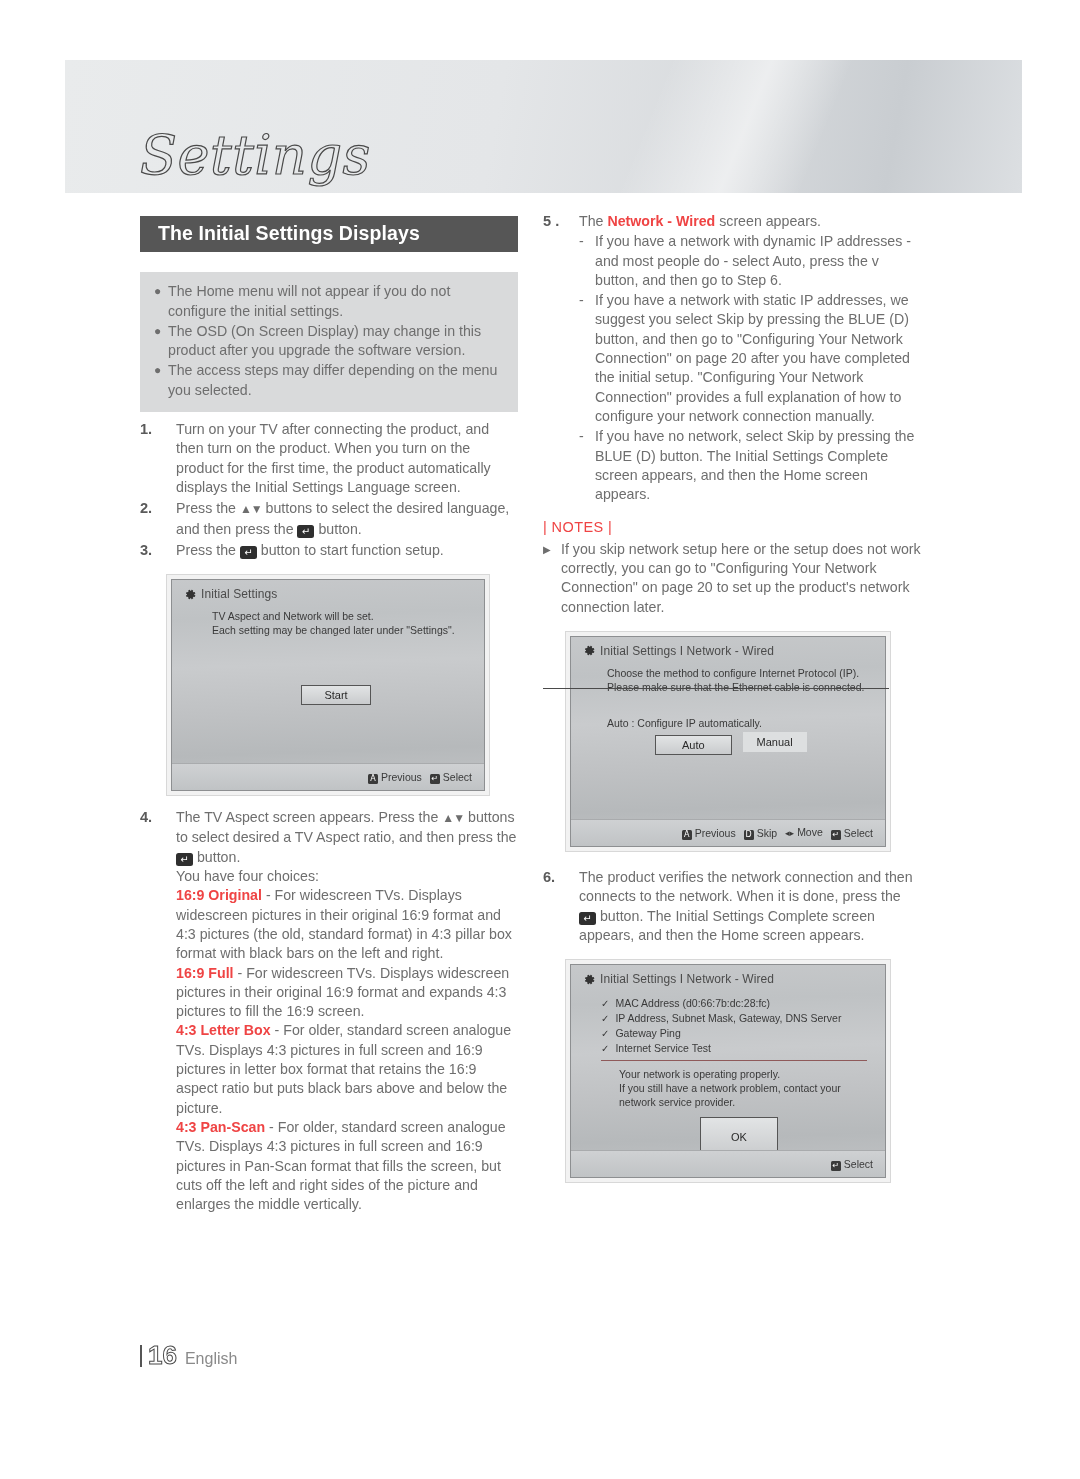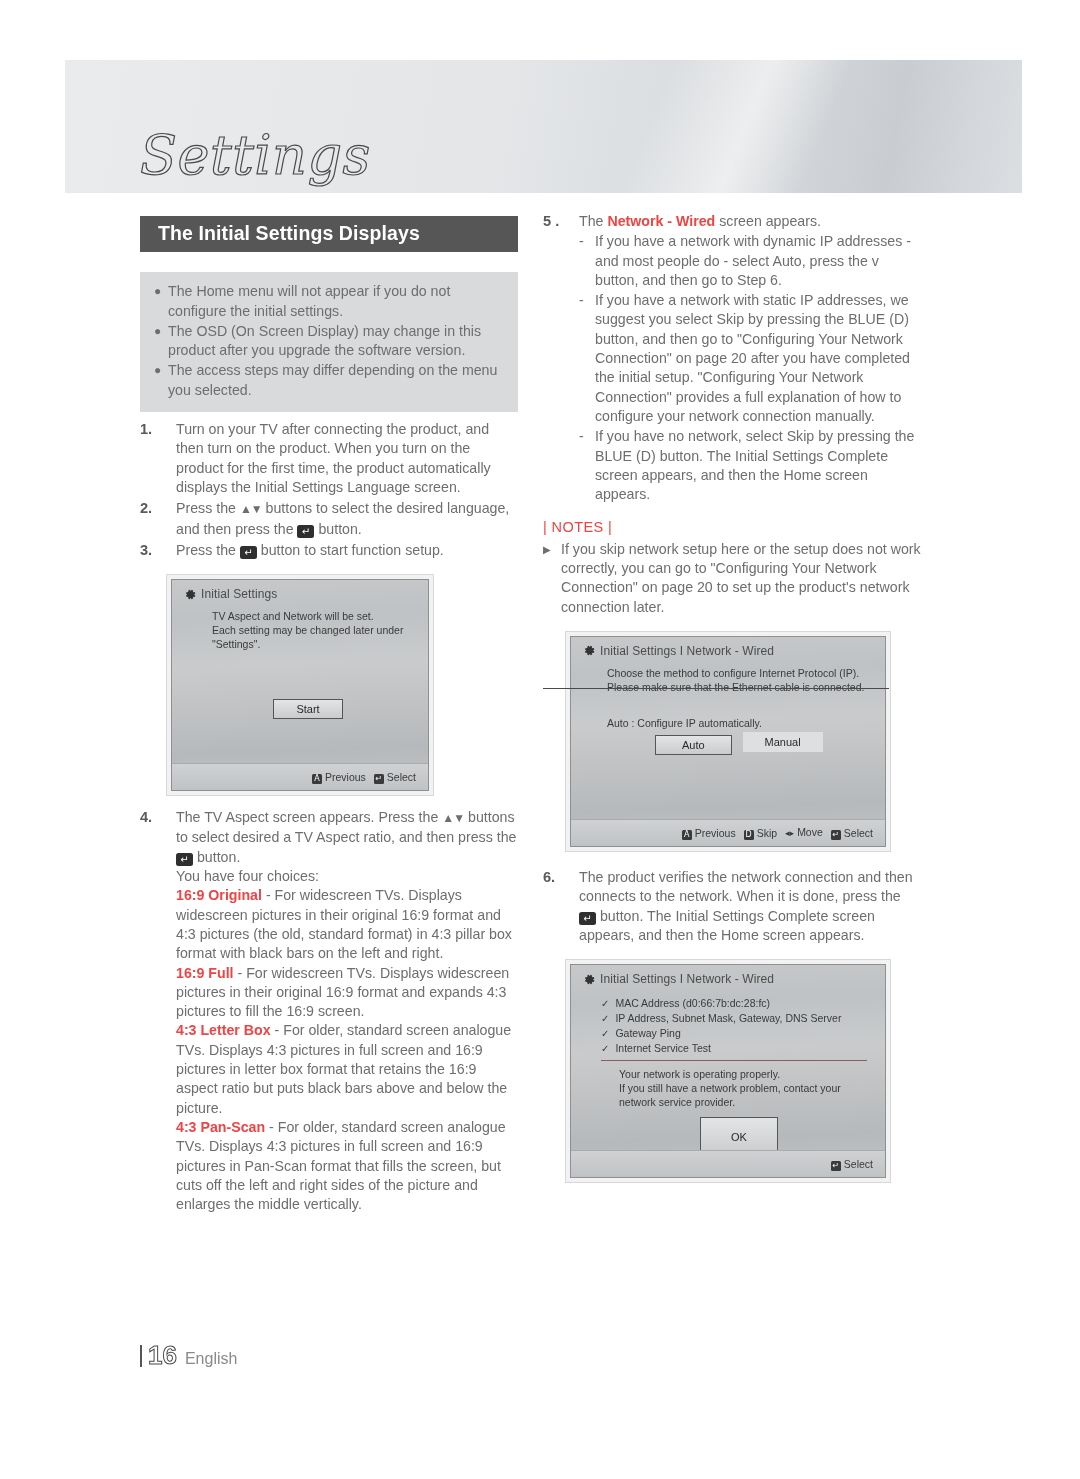--- a/index.html
+++ b/index.html
@@ -215,21 +215,21 @@
     background: linear-gradient(180deg, #e2e4e5, #c9cbcd);
     padding: 2px 22px;
     font-size: 11px;
     color: #2a2a2a;
     text-align: center;
   }
   .osd-btn-flat {
     display: inline-block;
     background: #dddfe0;
     border: none;
-    padding: 3px 22px;
+    padding: 3px 14px;
     font-size: 11px;
     color: #2a2a2a;
   }
 
   .strike-line {
     position: absolute;
     height: 1px;
     background: #4a4a4a;
   }
   .check { margin-right: 6px; color: #3a3a3a; font-size: 10px; }
@@ -302,21 +302,21 @@
   <div class="step step-tight">
     <div class="step-num">2.</div>
     <div class="step-body"><span>Press the </span><span class="arrows">▲▼</span><span> buttons to select the desired language, and then press the </span><span class="key">↵</span><span> button.</span></div>
   </div>
 
   <div class="step step-tight">
     <div class="step-num">3.</div>
     <div class="step-body"><span>Press the </span><span class="key">↵</span><span> button to start function setup.</span></div>
   </div>
 
-  <div class="tv-outer" style="margin:14px 0 0 26px; width:268px;">
+  <div class="tv-outer" style="margin:14px 0 0 26px; width:324px;">
     <div class="tv-shot" style="height:212px;">
       <div class="tv-titlebar">
         <span class="gear">
           <svg viewBox="0 0 24 24" width="13" height="13">
               <path fill="#333" d="M12 8.2a3.8 3.8 0 1 0 0 7.6 3.8 3.8 0 0 0 0-7.6zm0 6a2.2 2.2 0 1 1 0-4.4 2.2 2.2 0 0 1 0 4.4z"></path>
             <path fill="#333" d="M20.6 13.4l-1.5-.6a7.4 7.4 0 0 0 0-1.6l1.5-.6a.6.6 0 0 0 .3-.8l-1-2.1a.6.6 0 0 0-.8-.3l-1.5.6a7.3 7.3 0 0 0-1.3-1.3l.6-1.5a.6.6 0 0 0-.3-.8l-2.1-1a.6.6 0 0 0-.8.3l-.6 1.5a7.4 7.4 0 0 0-1.6 0l-.6-1.5a.6.6 0 0 0-.8-.3l-2.1 1a.6.6 0 0 0-.3.8l.6 1.5a7.3 7.3 0 0 0-1.3 1.3l-1.5-.6a.6.6 0 0 0-.8.3l-1 2.1a.6.6 0 0 0 .3.8l1.5.6a7.4 7.4 0 0 0 0 1.6l-1.5.6a.6.6 0 0 0-.3.8l1 2.1a.6.6 0 0 0 .8.3l1.5-.6a7.3 7.3 0 0 0 1.3 1.3l-.6 1.5a.6.6 0 0 0 .3.8l2.1 1a.6.6 0 0 0 .8-.3l.6-1.5a7.4 7.4 0 0 0 1.6 0l.6 1.5a.6.6 0 0 0 .8.3l2.1-1a.6.6 0 0 0 .3-.8l-.6-1.5a7.3 7.3 0 0 0 1.3-1.3l1.5.6a.6.6 0 0 0 .8-.3l1-2.1a.6.6 0 0 0-.3-.8z"></path>
           </svg>
         </span>
         <span>Initial Settings</span>
       </div>

